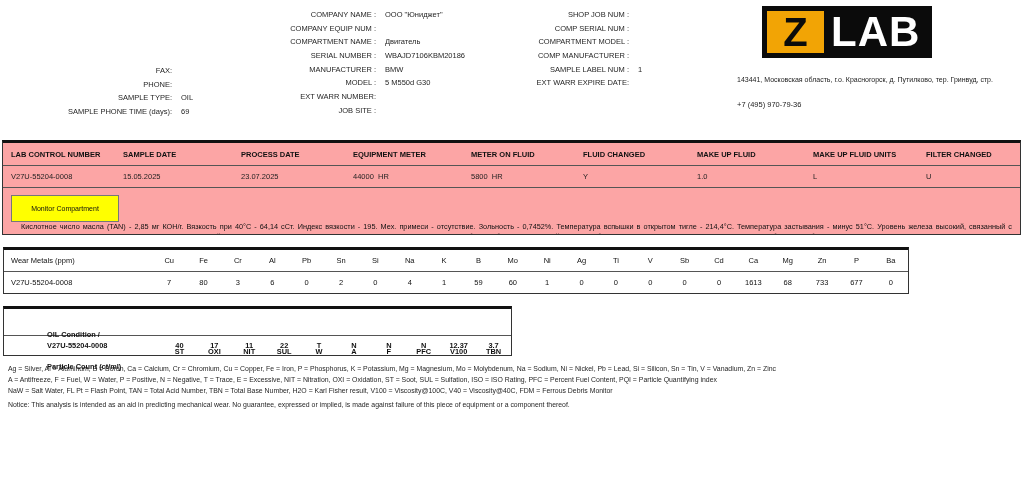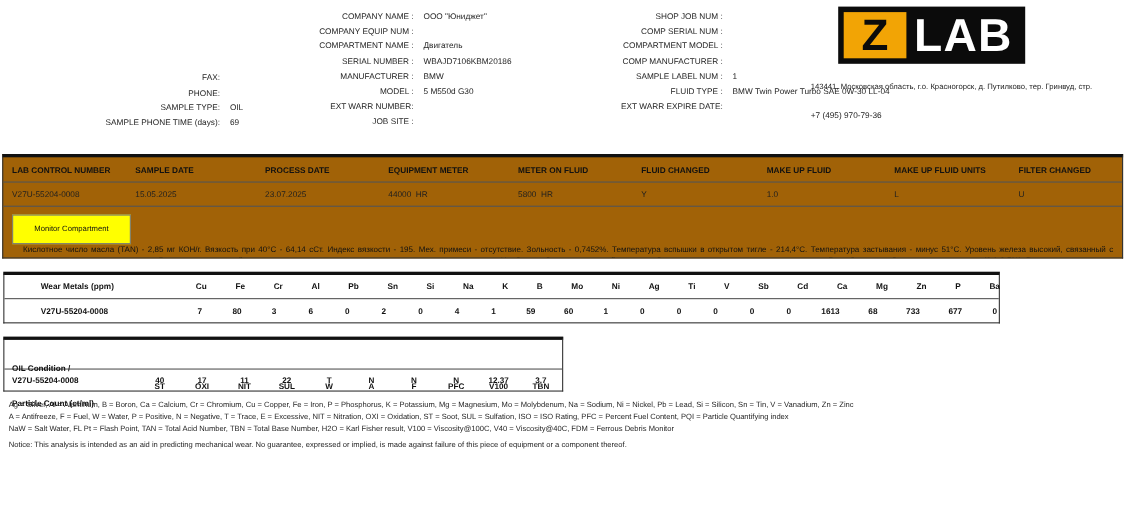--- a/index.html
+++ b/index.html
@@ -8,69 +8,69 @@
     width:1023px; height:478px; position:relative; overflow:hidden;
     font-family:"Liberation Sans","DejaVu Sans",sans-serif; color:#1a1a1a;
   }
   .page { position:absolute; inset:0; }
 
   
   .form-col { position:absolute; }
   .frow { height:13.7px; display:flex; align-items:flex-start; }
   .flabel { display:inline-block; text-align:right; font-size:7.5px; color:#1f1f1f; white-space:pre; }
   .fvalue { margin-left:9px; font-size:7.5px; color:#1f1f1f; white-space:pre; }
-  .col-a { left:0; top:66px;padding-left:28px; }
+  .col-a { left:0; top:66px; }
   .col-a .flabel { width:172px; }
   .col-b { left:188px; top:10px; }
   .col-b .flabel { width:188px; }
-  .col-c { left:467px; top:10px; }
+  .col-c { left:439px; top:10px; }
   .col-c .flabel { width:190px; }
 
   
   .logo { position:absolute; left:762px; top:6px; width:170px; height:52px;
           background:#0b0b0b; display:flex; align-items:center; }
   .logo-z { width:57px; height:42px; margin-left:5px; background:#f2a405;
             display:flex; align-items:center; justify-content:center;
             font-size:40px; font-weight:800; color:#0b0b0b; line-height:1; }
   .logo-lab { color:#ffffff; font-size:42px; font-weight:800; letter-spacing:1px;
               margin-left:7px; line-height:1; }
   .address { position:absolute; left:737px; top:76px; font-size:7px; color:#222; white-space:nowrap; }
   .phone   { position:absolute; left:737px; top:100px; font-size:7.5px; color:#222; white-space:nowrap; }
 
   
   .t1 { position:absolute; left:2px; top:140px; width:1019px;
-        border:1px solid #333; border-top:3px solid #111; background:#a16207; }
+        border:1px solid #333; border-top:3px solid #111; background:#fca5a5; }
   .t1-grid { display:grid; grid-template-columns:112px 118px 112px 118px 112px 114px 116px 113px 1fr;
              padding-left:8px; align-items:center; }
   .t1-head { height:22px; }
   .t1-head > div { font-size:7.5px; font-weight:700; color:#111; white-space:pre; }
   .t1-data { height:21px; }
   .t1-data > div { font-size:7.5px; color:#1f1f1f; white-space:pre; }
   .t1-sep { border-top:1px solid #555; }
   .comment-row { display:flex; padding:5px 8px 3px 8px; height:46px; overflow:hidden;flex-direction:column; }
   .badge { width:108px; height:27px; margin-top:2px; flex-shrink:0;
            background:#ffff00; border:1px solid #777;
            display:flex; align-items:center; justify-content:center;
            font-size:7px; color:#111; }
   .comment { margin-left:10px; font-size:7.3px; line-height:9.8px; color:#111;
              text-align:justify; }
 
   
   .t2 { position:absolute; left:3px; top:247px; width:906px;
         border:1px solid #333; border-top:3px solid #111; }
   .t2-grid { display:grid; grid-template-columns:148px repeat(22,1fr); align-items:center; }
-  .t2-grid > div { font-size:7.5px; font-weight:700; color:#111; text-align:center; white-space:pre;margin-left:26px; }
+  .t2-grid > div { font-size:7.5px; font-weight:400; color:#111; text-align:center; white-space:pre; }
   .t2-grid > div:first-child { text-align:left; padding-left:7px; }
   .t2-head { height:21px; } .t2-data { height:21px; }
   .t2-sep { border-top:1px solid #555; }
 
   
   .t3 { position:absolute; left:3px; top:306px; width:509px;
         border:1px solid #333; border-top:3px solid #111; }
-  .t3-grid { display:grid; grid-template-columns:122px repeat(10,1fr); align-items:center; }
+  .t3-grid { display:grid; grid-template-columns:122px repeat(10,1fr); align-items:center;margin-left:36px; }
   .t3-grid > div { font-size:7.4px; font-weight:700; color:#111; text-align:center; white-space:pre; }
   .t3-grid > div:first-child { text-align:left; padding-left:7px; }
   .t3-head { height:26px; }
   .t3-title { line-height:10.5px; }
   .t3-data { height:19px; }
   .t3-sep { border-top:1px solid #555; }
 
   
   .legend { position:absolute; left:8px; top:363px; }
   .legend-line { font-size:6.9px; color:#1f1f1f; line-height:11px; white-space:nowrap; }
@@ -148,24 +148,20 @@
         <span class="flabel">COMPARTMENT MODEL :</span>
         <span class="fvalue"></span>
       </div>
     <div class="frow">
         <span class="flabel">COMP MANUFACTURER :</span>
         <span class="fvalue"></span>
       </div>
     <div class="frow">
         <span class="flabel">SAMPLE LABEL NUM :</span>
         <span class="fvalue">1</span>
-      </div>
-    <div class="frow">
-        <span class="flabel">FLUID TYPE :</span>
-        <span class="fvalue">BMW Twin Power Turbo SAE 0W-30 LL-04</span>
       </div>
     <div class="frow">
         <span class="flabel">EXT WARR EXPIRE DATE:</span>
         <span class="fvalue"></span>
       </div>
   </div>
 
   <div class="logo">
     <div class="logo-z">Z</div>
     <div class="logo-lab">LAB</div>

